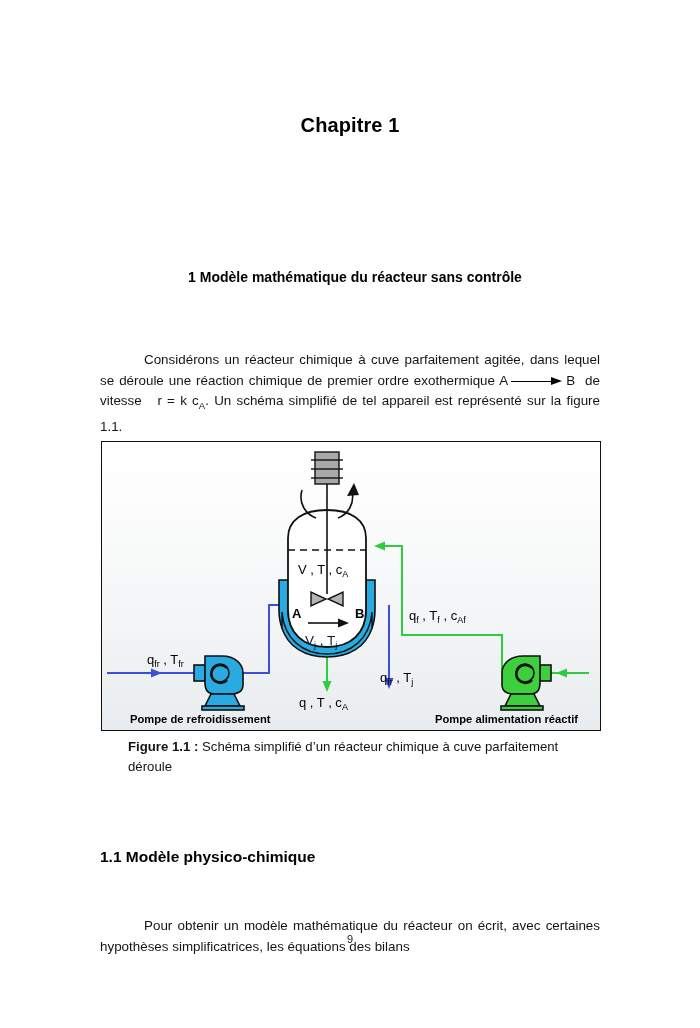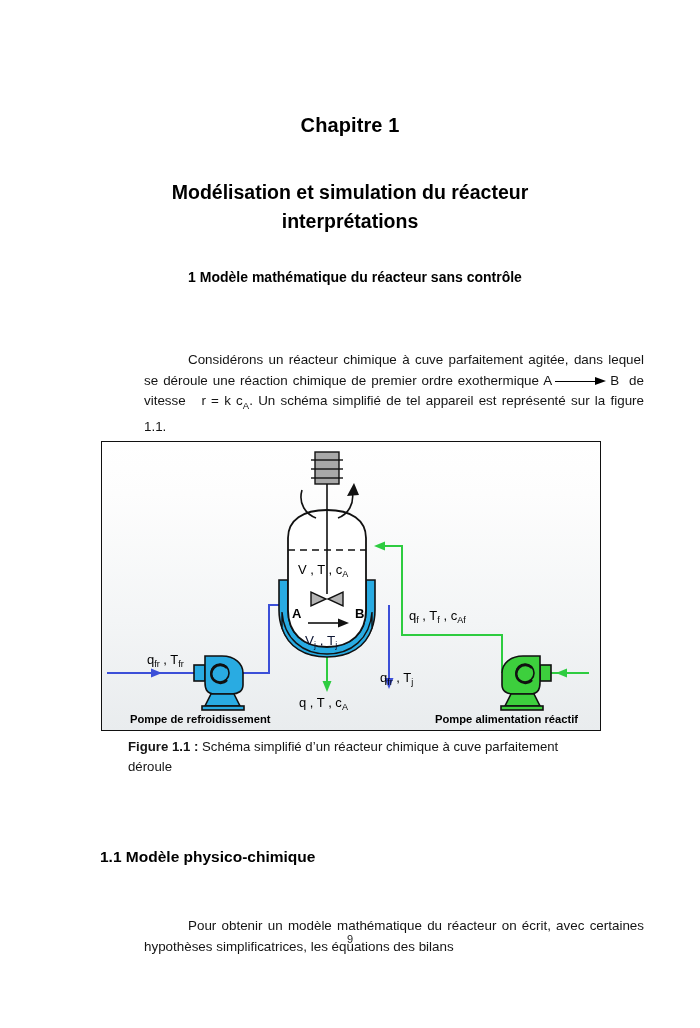--- a/index.html
+++ b/index.html
@@ -24,21 +24,21 @@
     text-align:center;font-size:14px;font-weight:bold;
   }
   .subsection-title{
     position:absolute;left:100px;top:802px;width:500px;
     font-size:15.5px;font-weight:bold;margin-top:46px;
   }
 
   
   .para{
     position:absolute;font-size:13.4px;line-height:20.5px;
-    text-align:justify;color:#141414;margin-left:44px;
+    text-align:justify;color:#141414;
   }
   .para-1{left:100px;top:337px;width:500px;}
   .para-2{left:100px;top:903px;width:500px;}
   .para .ind{display:inline-block;width:44px;}
   .sub{font-size:9.5px;vertical-align:sub;}
   .arrow-inline{
     display:inline-block;width:52px;height:9px;position:relative;
     vertical-align:middle;margin:0 3px;
   }
   .arrow-inline::before{
@@ -81,22 +81,21 @@
   .fg-jacket-s{font-family:"Liberation Sans",sans-serif;font-size:9px;fill:#0d1633;}
 </style>
 </head>
 <body>
 
 <div class="page">
 
   <div class="chapter-title">Chapitre 1</div>
 
   <div class="doc-title">
-    <span>Modélisation et simulation du réacteur</span><br>
-    <span>interprétations</span>
+    <br>
   </div>
 
   <div class="section-title">1 Modèle mathématique du réacteur sans contrôle</div>
 
   <p class="para para-1"><span class="ind"></span><span>Considérons un réacteur chimique à cuve parfaitement agitée, dans lequel se déroule une réaction chimique de premier ordre exothermique A</span><span class="arrow-inline"></span><span>B</span>&nbsp; <span>de vitesse</span>&nbsp;&nbsp; <span>r = k c</span><span class="sub">A</span><span>. Un schéma simplifié de tel appareil est représenté sur la figure 1.1.</span></p>
 
   <div class="figure-box">
     <svg width="496" height="286" viewBox="0 0 496 286">
 
       <g stroke="#2ECC40" stroke-width="2" fill="none">

